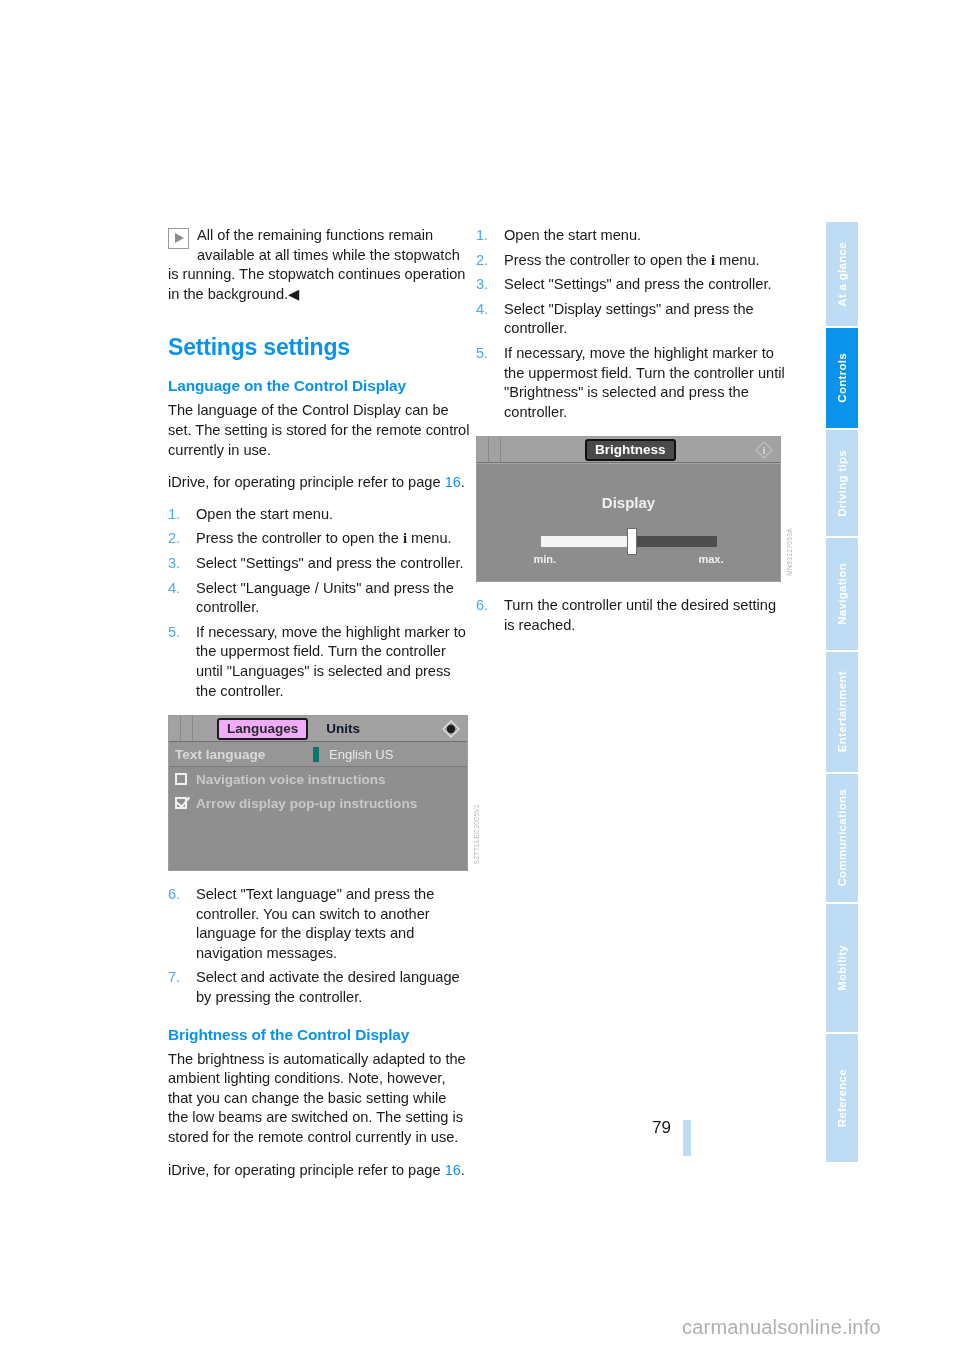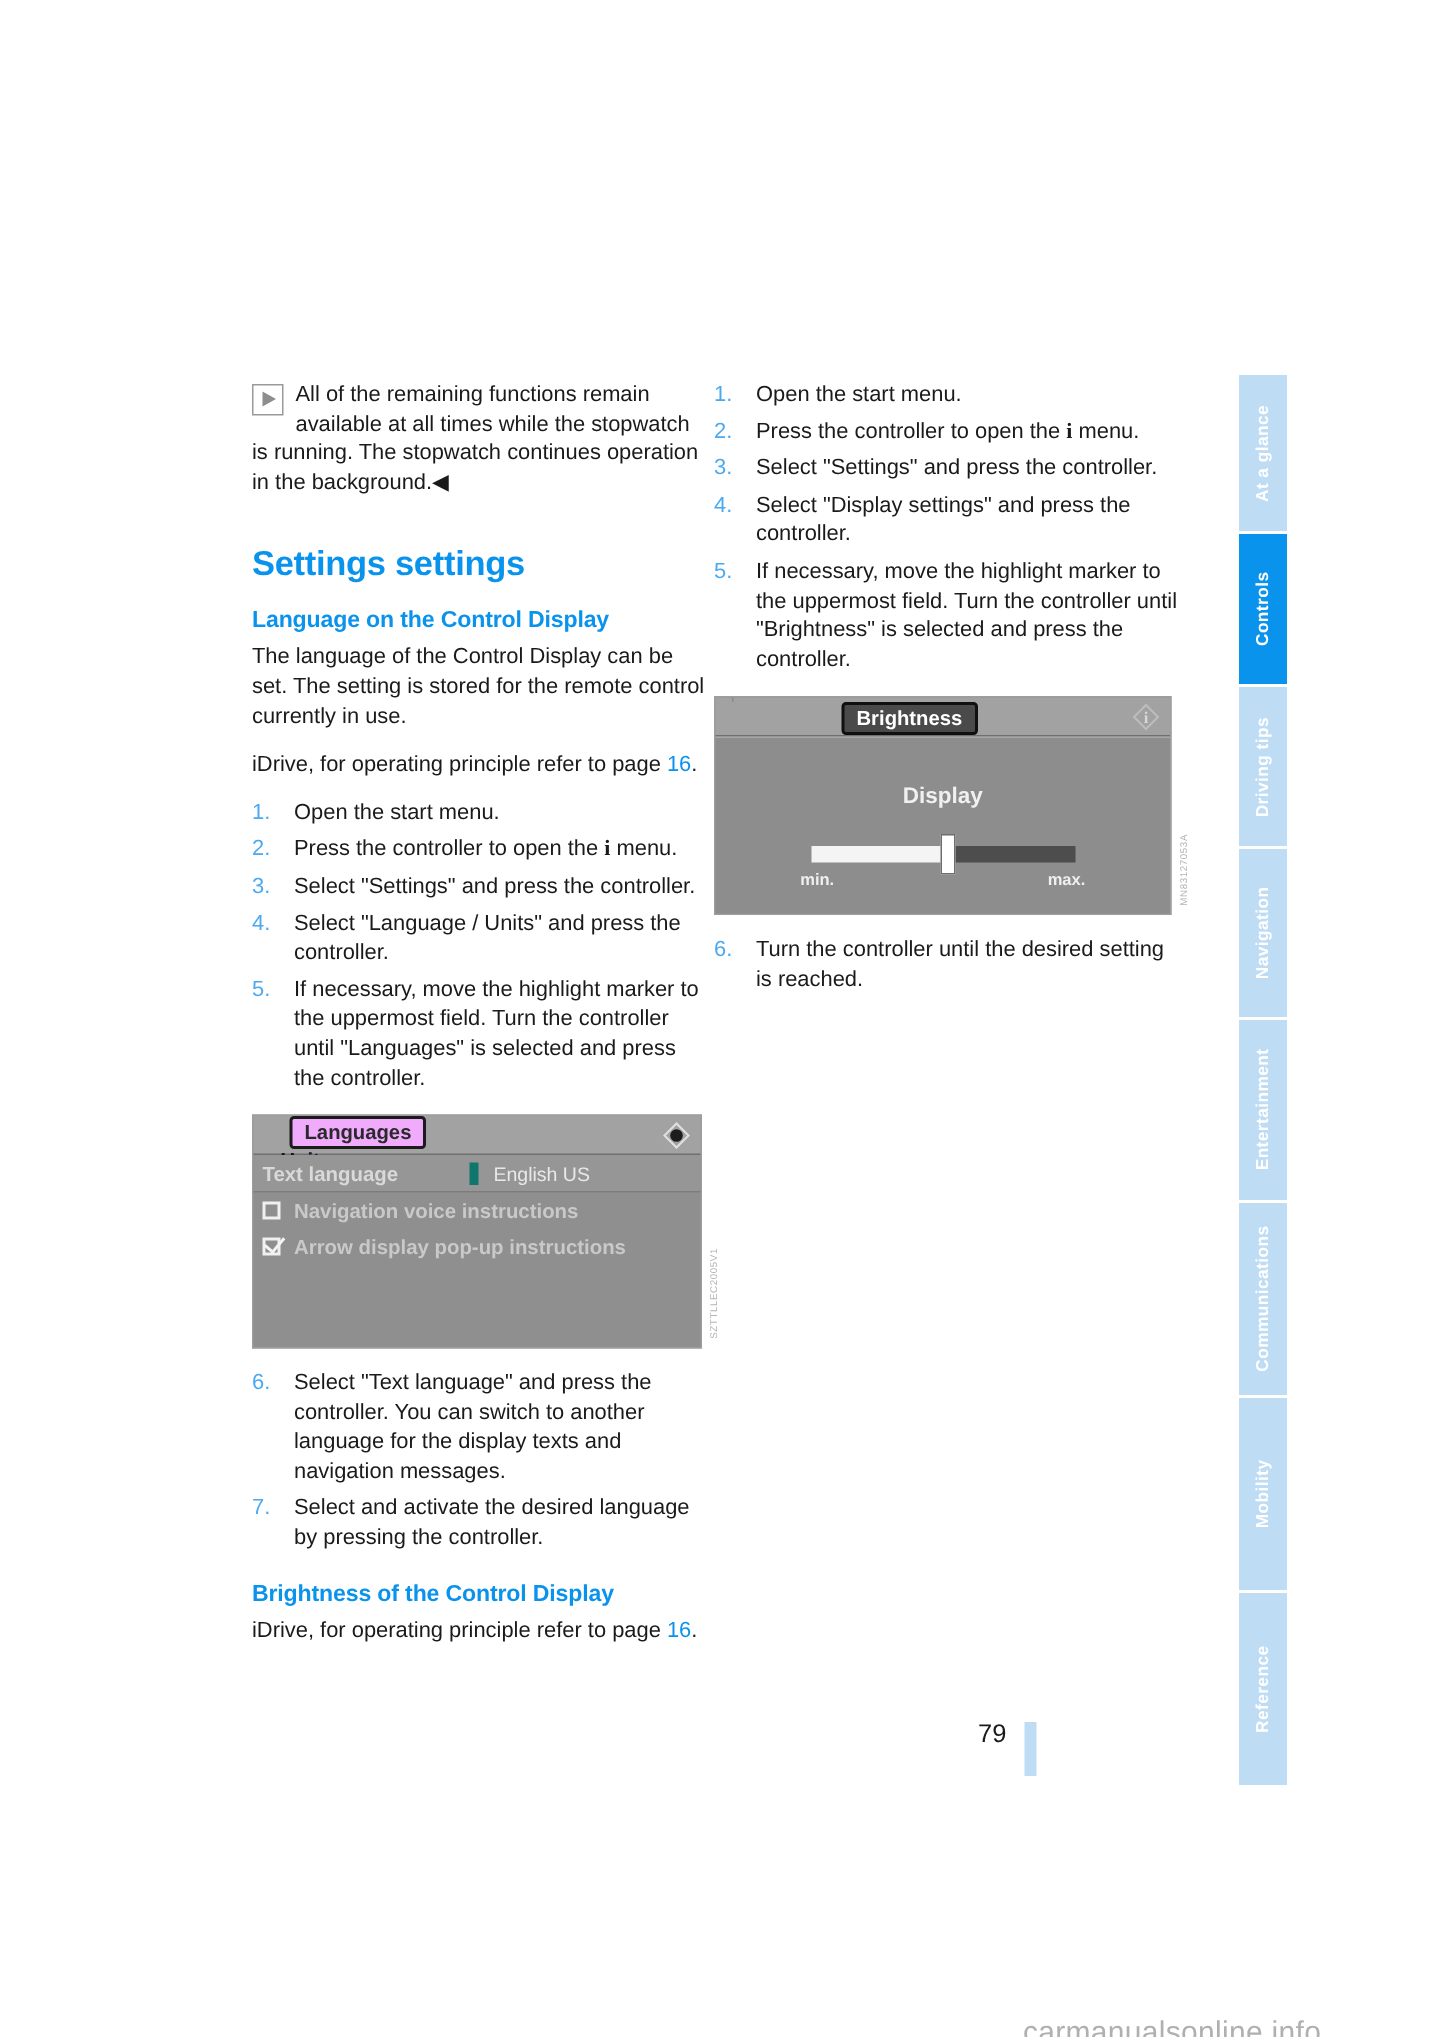--- a/index.html
+++ b/index.html
@@ -8,21 +8,20 @@
     height: 1358px;
     background: #ffffff;
     font-family: "Liberation Sans", sans-serif;
     overflow: hidden;
   }
   .page {
     position: relative;
     width: 960px;
     height: 954px;
     background: #ffffff;
-    margin-top: 28px;
   }
 
   
   .tab-rail {
     position: absolute;
     left: 826px;
     top: 222px;
     width: 32px;
     height: 935px;
   }
@@ -147,22 +146,21 @@
     border: 1px solid #9e9e9e;
     background: #8f8f8f;
     margin: 6px 0 14px 0;
   }
   .idrive-top {
     position: relative;
     height: 26px;
     background: #a2a2a2;
     border-bottom: 1px solid #6f6f6f;
     display: flex;
-    align-items: flex-start;
-    flex-direction: column;
+    align-items: center;
   }
   .idrive-top .seg {
     width: 12px;
     height: 100%;
     border-right: 1px solid #898989;
   }
   .tabchip {
     font-size: 13.5px;
     font-weight: bold;
     color: #2a2a2a;
@@ -386,20 +384,21 @@
       <div class="imgid">SZTTLLEC2005V1</div>
     </div>
 
     <ol class="steps">
       <li><span class="num">6.</span><span>Select "Text language" and press the controller. You can switch to another language for the display texts and navigation messages.</span></li>
       <li><span class="num">7.</span><span>Select and activate the desired language by pressing the controller.</span></li>
     </ol>
 
     <h2 class="sub" style="margin-top:18px;">Brightness of the Control Display</h2>
 
+    <p class="body">The brightness is automatically adapted to the ambient lighting conditions. Note, however, that you can change the basic setting while the low beams are switched on. The setting is stored for the remote control currently in use.</p>
 
     <p class="tight"><span>iDrive, for operating principle refer to page </span><span class="blue">16</span><span>.</span></p>
   </div>
 
   <div class="col-right">
     <ol class="steps">
       <li><span class="num">1.</span><span>Open the start menu.</span></li>
       <li><span class="num">2.</span><span>Press the controller to open the <span class="ibold">i</span> menu.</span></li>
       <li><span class="num">3.</span><span>Select "Settings" and press the controller.</span></li>
       <li><span class="num">4.</span><span>Select "Display settings" and press the controller.</span></li>

